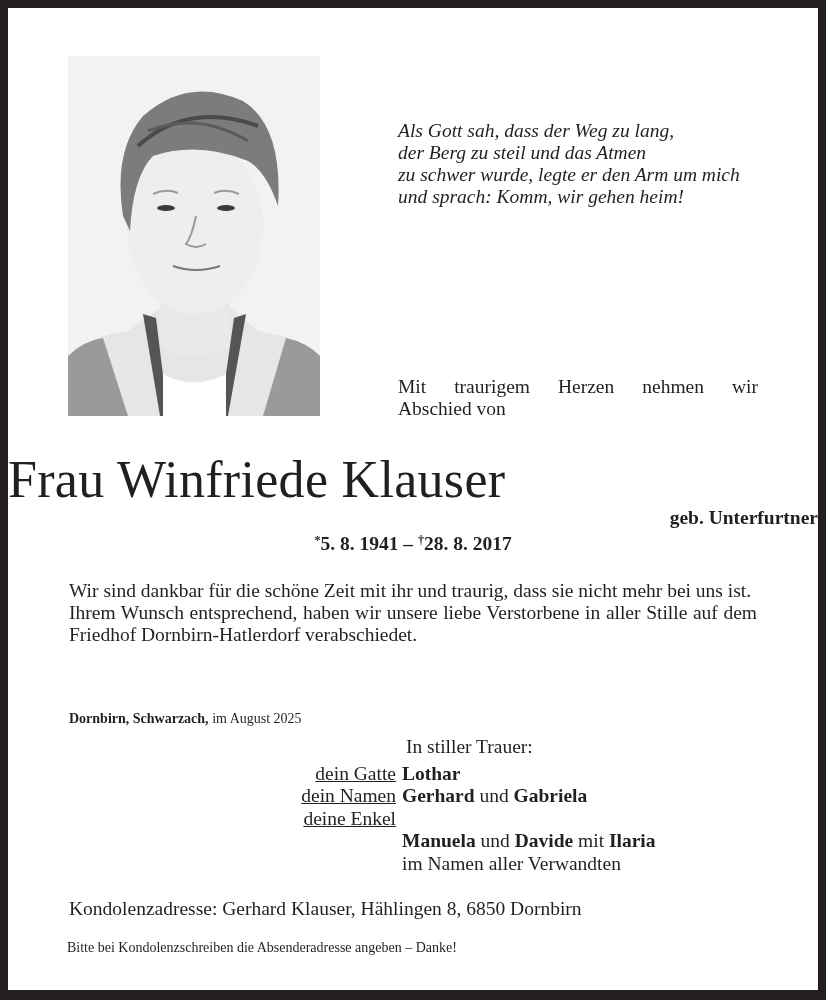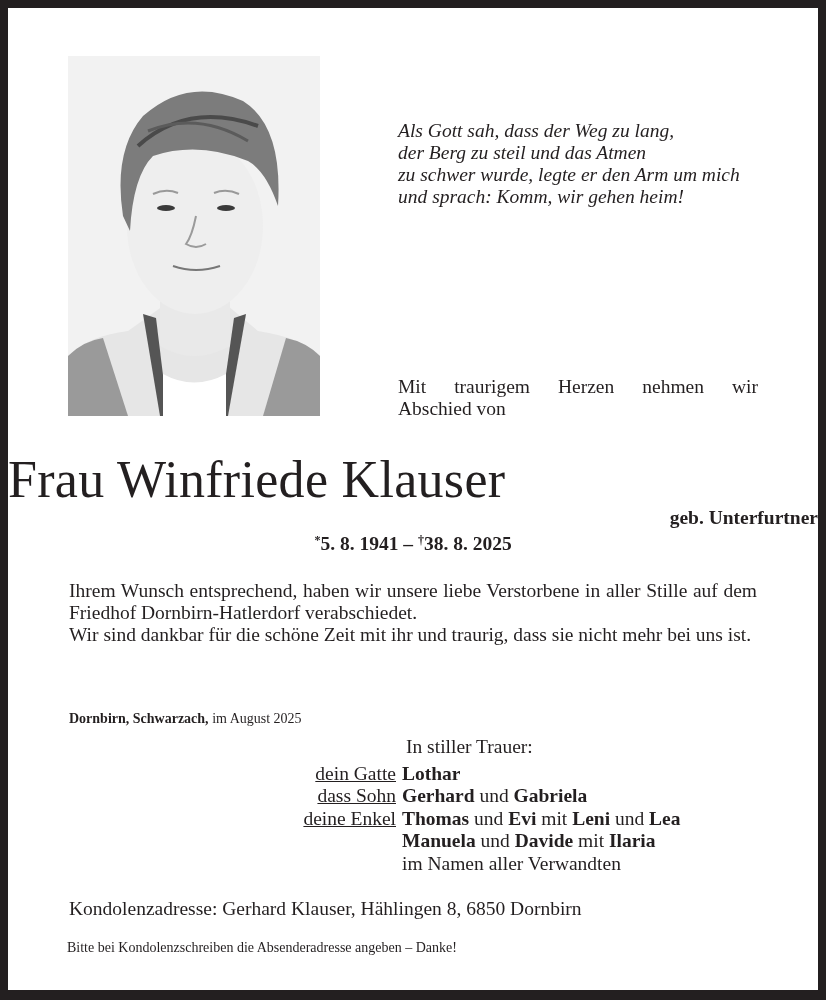--- a/index.html
+++ b/index.html
@@ -155,46 +155,45 @@
       <span>Herzen</span>
       <span>nehmen</span>
       <span>wir</span>
     </div>
     <div>Abschied von</div>
   </div>
 
   <div class="name">Frau Winfriede Klauser</div>
   <div class="maiden">geb. Unterfurtner</div>
   <div class="dates">
-    <sup>*</sup><span>5. 8. 1941</span><span> – </span><sup>†</sup><span>38. 8. 2025</span>
+    <sup>*</sup><span>5. 8. 1941</span><span> – </span><sup>†</sup><span>28. 8. 2017</span>
   </div>
 
   <div class="body-text">
+    <p>Wir sind dankbar für die schöne Zeit mit ihr und traurig, dass sie nicht mehr bei uns ist.</p>
     <p>Ihrem Wunsch entsprechend, haben wir unsere liebe Verstorbene in aller Stille auf dem Friedhof Dornbirn-Hatlerdorf verabschiedet.</p>
-    <p>Wir sind dankbar für die schöne Zeit mit ihr und traurig, dass sie nicht mehr bei uns ist.</p>
   </div>
 
   <div class="place-date">
     <b>Dornbirn, Schwarzach,</b><span> im August 2025</span>
   </div>
 
   <div class="mourners">
     <div class="heading">In stiller Trauer:</div>
     <div id="mourner-rows">
         <div class="row">
           <span class="rel">dein Gatte</span>
           <span class="names"><b>Lothar</b></span>
         </div>
         <div class="row">
-          <span class="rel">dass Sohn</span>
+          <span class="rel">dein Namen</span>
           <span class="names"><b>Gerhard</b><span> und </span><b>Gabriela</b></span>
         </div>
         <div class="row">
           <span class="rel">deine Enkel</span>
-          <span class="names"><b>Thomas</b><span> und </span><b>Evi</b><span> mit </span><b>Leni</b><span> und </span><b>Lea</b></span>
         </div>
         <div class="row">
           <span class="rel"></span>
           <span class="names"><b>Manuela</b><span> und </span><b>Davide</b><span> mit </span><b>Ilaria</b></span>
         </div>
         <div class="row">
           <span class="rel"></span>
           <span class="names"><span>im Namen aller Verwandten</span></span>
         </div>
       </div>

